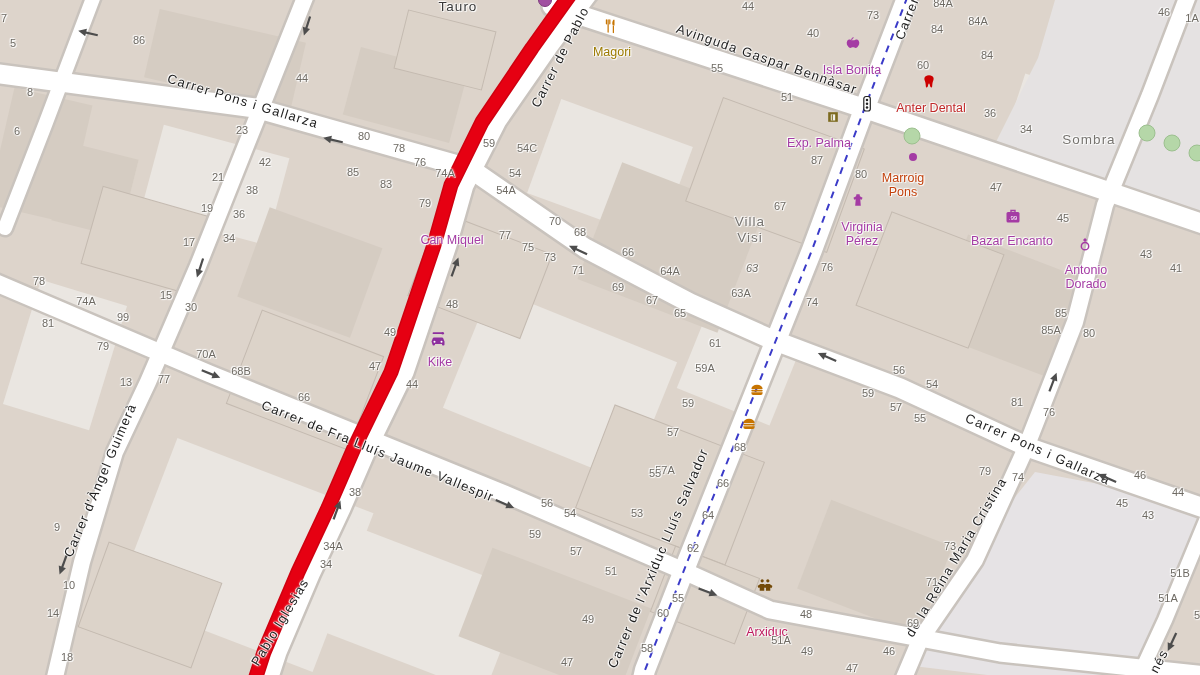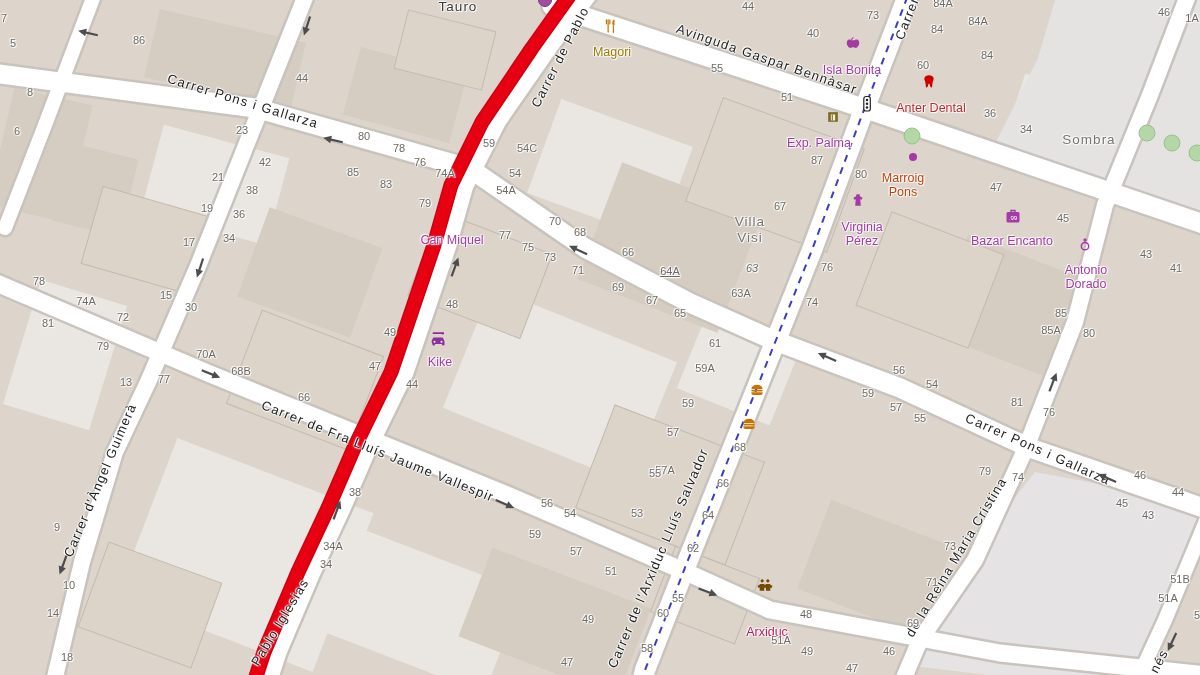--- a/index.html
+++ b/index.html
@@ -241,38 +241,38 @@
       <span class="lbl hn" style="left: 207px; top: 208px; transform: translate(-50%, -50%);">19</span>
       <span class="lbl hn" style="left: 239px; top: 214px; transform: translate(-50%, -50%);">36</span>
       <span class="lbl hn" style="left: 189px; top: 242px; transform: translate(-50%, -50%);">17</span>
       <span class="lbl hn" style="left: 229px; top: 238px; transform: translate(-50%, -50%);">34</span>
       <span class="lbl hn" style="left: 166px; top: 295px; transform: translate(-50%, -50%);">15</span>
       <span class="lbl hn" style="left: 191px; top: 307px; transform: translate(-50%, -50%);">30</span>
       <span class="lbl hn" style="left: 126px; top: 382px; transform: translate(-50%, -50%);">13</span>
       <span class="lbl hn" style="left: 164px; top: 379px; transform: translate(-50%, -50%);">77</span>
       <span class="lbl hn" style="left: 39px; top: 281px; transform: translate(-50%, -50%);">78</span>
       <span class="lbl hn" style="left: 86px; top: 301px; transform: translate(-50%, -50%);">74A</span>
-      <span class="lbl hn" style="left: 123px; top: 317px; transform: translate(-50%, -50%);">72</span>
+      <span class="lbl hn" style="left: 123px; top: 317px; transform: translate(-50%, -50%);">99</span>
       <span class="lbl hn" style="left: 48px; top: 323px; transform: translate(-50%, -50%);">81</span>
       <span class="lbl hn" style="left: 103px; top: 346px; transform: translate(-50%, -50%);">79</span>
       <span class="lbl hn" style="left: 206px; top: 354px; transform: translate(-50%, -50%);">70A</span>
       <span class="lbl hn" style="left: 241px; top: 371px; transform: translate(-50%, -50%);">68B</span>
       <span class="lbl hn" style="left: 304px; top: 397px; transform: translate(-50%, -50%);">66</span>
       <span class="lbl hn" style="left: 425px; top: 203px; transform: translate(-50%, -50%);">79</span>
       <span class="lbl hn" style="left: 505px; top: 235px; transform: translate(-50%, -50%);">77</span>
       <span class="lbl hn" style="left: 528px; top: 247px; transform: translate(-50%, -50%);">75</span>
       <span class="lbl hn" style="left: 550px; top: 257px; transform: translate(-50%, -50%);">73</span>
       <span class="lbl hn" style="left: 578px; top: 270px; transform: translate(-50%, -50%);">71</span>
       <span class="lbl hn" style="left: 618px; top: 287px; transform: translate(-50%, -50%);">69</span>
       <span class="lbl hn" style="left: 652px; top: 300px; transform: translate(-50%, -50%);">67</span>
       <span class="lbl hn" style="left: 680px; top: 313px; transform: translate(-50%, -50%);">65</span>
       <span class="lbl hn" style="left: 555px; top: 221px; transform: translate(-50%, -50%);">70</span>
       <span class="lbl hn" style="left: 580px; top: 232px; transform: translate(-50%, -50%);">68</span>
       <span class="lbl hn" style="left: 628px; top: 252px; transform: translate(-50%, -50%);">66</span>
-      <span class="lbl hn" style="left: 670px; top: 271px; transform: translate(-50%, -50%); text-decoration: underline;">64A</span>
+      <span class="lbl hn" style="left: 670px; top: 271px; transform: translate(-50%, -50%);">64A</span>
       <span class="lbl hn" style="left: 752px; top: 268px; transform: translate(-50%, -50%); font-style: italic;">63</span>
       <span class="lbl hn" style="left: 741px; top: 293px; transform: translate(-50%, -50%);">63A</span>
       <span class="lbl hn" style="left: 780px; top: 206px; transform: translate(-50%, -50%);">67</span>
       <span class="lbl hn" style="left: 715px; top: 343px; transform: translate(-50%, -50%);">61</span>
       <span class="lbl hn" style="left: 705px; top: 368px; transform: translate(-50%, -50%);">59A</span>
       <span class="lbl hn" style="left: 688px; top: 403px; transform: translate(-50%, -50%);">59</span>
       <span class="lbl hn" style="left: 673px; top: 432px; transform: translate(-50%, -50%);">57</span>
       <span class="lbl hn" style="left: 452px; top: 304px; transform: translate(-50%, -50%);">48</span>
       <span class="lbl hn" style="left: 390px; top: 332px; transform: translate(-50%, -50%);">49</span>
       <span class="lbl hn" style="left: 375px; top: 366px; transform: translate(-50%, -50%);">47</span>
@@ -308,21 +308,21 @@
       <span class="lbl hn" style="left: 985px; top: 471px; transform: translate(-50%, -50%);">79</span>
       <span class="lbl hn" style="left: 1018px; top: 477px; transform: translate(-50%, -50%);">74</span>
       <span class="lbl hn" style="left: 950px; top: 546px; transform: translate(-50%, -50%);">73</span>
       <span class="lbl hn" style="left: 932px; top: 582px; transform: translate(-50%, -50%);">71</span>
       <span class="lbl hn" style="left: 913px; top: 623px; transform: translate(-50%, -50%);">69</span>
       <span class="lbl hn" style="left: 889px; top: 651px; transform: translate(-50%, -50%);">46</span>
       <span class="lbl hn" style="left: 1140px; top: 475px; transform: translate(-50%, -50%);">46</span>
       <span class="lbl hn" style="left: 1178px; top: 492px; transform: translate(-50%, -50%);">44</span>
       <span class="lbl hn" style="left: 1122px; top: 503px; transform: translate(-50%, -50%);">45</span>
       <span class="lbl hn" style="left: 1148px; top: 515px; transform: translate(-50%, -50%);">43</span>
-      <span class="lbl hn" style="left: 1180px; top: 573px; transform: translate(-50%, -50%); margin-top: 6px;">51B</span>
+      <span class="lbl hn" style="left: 1180px; top: 573px; transform: translate(-50%, -50%);">51B</span>
       <span class="lbl hn" style="left: 1168px; top: 598px; transform: translate(-50%, -50%);">51A</span>
       <span class="lbl hn" style="left: 1197px; top: 615px; transform: translate(-50%, -50%);">5</span>
       <span class="lbl hn" style="left: 1063px; top: 218px; transform: translate(-50%, -50%);">45</span>
       <span class="lbl hn" style="left: 1146px; top: 254px; transform: translate(-50%, -50%);">43</span>
       <span class="lbl hn" style="left: 1176px; top: 268px; transform: translate(-50%, -50%);">41</span>
       <span class="lbl hn" style="left: 1061px; top: 313px; transform: translate(-50%, -50%);">85</span>
       <span class="lbl hn" style="left: 1051px; top: 330px; transform: translate(-50%, -50%);">85A</span>
       <span class="lbl hn" style="left: 1089px; top: 333px; transform: translate(-50%, -50%);">80</span>
       <span class="lbl hn" style="left: 1017px; top: 402px; transform: translate(-50%, -50%);">81</span>
       <span class="lbl hn" style="left: 1049px; top: 412px; transform: translate(-50%, -50%);">76</span>

